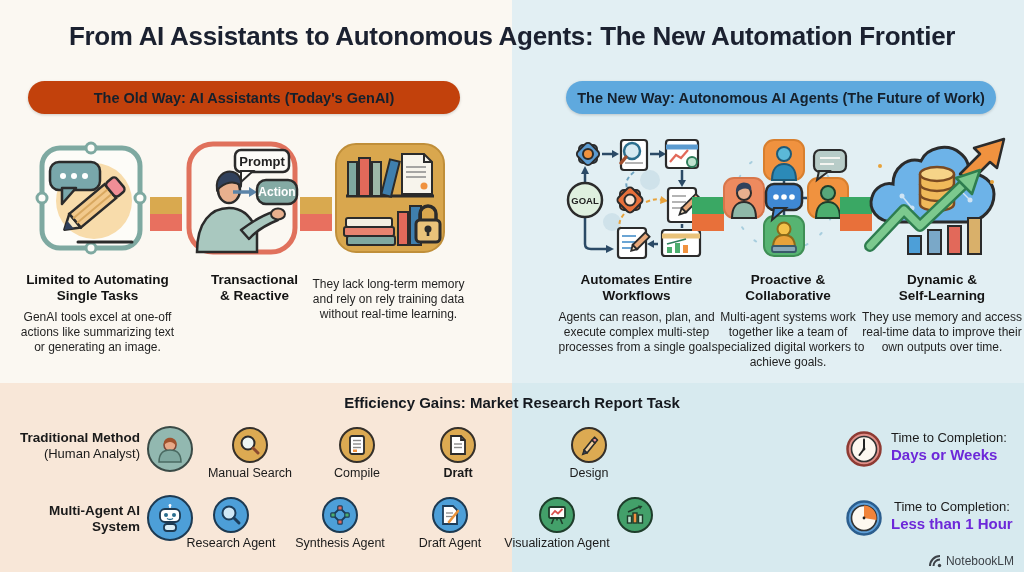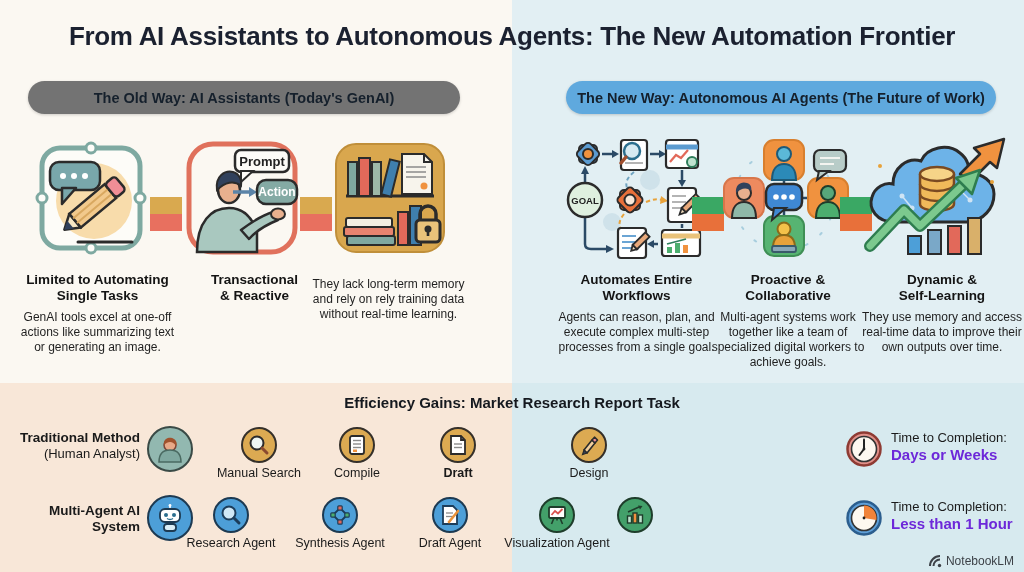--- a/index.html
+++ b/index.html
@@ -8,21 +8,21 @@
   .abs { position:absolute; }
   .bg { position:absolute; }
   .bg.tl { left:0; top:0; width:512px; height:383px; background:#fbf8f2; }
   .bg.tr { left:512px; top:0; width:512px; height:383px; background:#e2eff3; }
   .bg.bl { left:0; top:383px; width:512px; height:189px; background:#f8e7d8; }
   .bg.br { left:512px; top:383px; width:512px; height:189px; background:#d7eaef; }
   .title { left:0; top:21px; width:1024px; text-align:center; font-size:26px; font-weight:bold;
            color:#1b2130; letter-spacing:-0.3px; }
   .pill { height:33px; border-radius:17px; display:flex; align-items:center; justify-content:center;
           font-size:14.5px; font-weight:bold; color:#15202c; box-shadow:0 1px 3px rgba(0,0,0,.18); }
-  .pill.old { left:28px; top:81px; width:432px; background:#737373; }
+  .pill.old { left:28px; top:81px; width:432px; background:#c2410c; }
   .pill.new { left:566px; top:81px; width:430px; background:#5fa9de; }
   .tile svg { display:block; }
   .connector { width:32px; }
   .connector div { width:32px; height:17px; }
   .c-old .ctop { background:#d9a94f; } .c-old .cbot { background:#e8705f; }
   .c-new .ctop { background:#3aa864; } .c-new .cbot { background:#e8703a; }
   .feature { text-align:center; color:#1f1f1f; }
   .f-title { font-size:13.5px; font-weight:bold; line-height:1.22; color:#141414; }
   .f-desc { margin-top:5px; font-size:12px; line-height:1.26; }
   .eff-title { left:0; top:394px; width:1024px; text-align:center; font-size:15px; font-weight:bold; color:#15191f; }
@@ -32,21 +32,21 @@
   .circle { border-radius:50%; border:2.5px solid #35302a; display:flex; align-items:center; justify-content:center; }
   .circle.big { width:46px; height:46px; }
   .circle.step-c { width:36px; height:36px; }
   .tan { background:#dcaa52; }
   .blue { background:#4d9fd8; border-color:#1d3a52; }
   .green { background:#43a06a; border-color:#1e3d2b; }
   .sage { background:#92b8b0; border-color:#3a4a46; }
   .step { text-align:center; }
   .step-label { font-size:12.5px; color:#1a1a1a; }
   .completion { display:flex; align-items:flex-start; gap:8px; }
-  .comp-text div:first-child { font-size:13px; color:#1a1a1a; line-height:1.25; }
+  .comp-text div:first-child { font-size:13px; color:#1a1a1a; line-height:1.25;text-align:center; }
   .comp-text div:last-child { font-size:15px; font-weight:bold; color:#6d28d9; line-height:1.25; }
   .watermark { right:10px; bottom:4px; display:flex; align-items:center; gap:4px;
                font-size:12px; color:#3d4248; }
 </style>
 </head>
 <body>
 
 <div class="canvas">
   <div class="bg tl"></div>
   <div class="bg tr"></div>
@@ -311,21 +311,21 @@
     <div class="l2">(Human Analyst)</div>
   </div>
   <div class="circle big sage abs" style="left:147px;top:426px;">
     <svg width="30" height="30" viewBox="0 0 30 30">
       <circle cx="15" cy="11" r="6" fill="#e8a887" stroke="#7a4436" stroke-width="1.5"></circle>
       <path d="M9,11 C8,4 15,2 19,5 C22,7 22,10 21,12 C18,7 13,7 9,11 Z" fill="#a0522d"></path>
       <path d="M4,28 C4,19 9,16 15,16 C21,16 26,19 26,28 Z" fill="#7fa8a0" stroke="#4a6a62" stroke-width="1.5"></path>
     </svg>
   </div>
 
-  <div class="step abs" style="left:204px;top:427px;width:110px;">
+  <div class="step abs" style="left:195px;top:427px;width:110px;">
     <div class="circle step-c tan" style="margin:0 auto;">
       <svg width="22" height="22" viewBox="0 0 22 22">
         <circle cx="9" cy="9" r="6.5" fill="#eef6f4" stroke="#2b2b2b" stroke-width="2"></circle>
         <line x1="14" y1="14" x2="19" y2="19" stroke="#8a4a2f" stroke-width="3" stroke-linecap="round"></line>
       </svg>
     </div>
     <div class="step-label" style="margin-top:3px;">Manual Search</div>
   </div>
   <div class="step abs" style="left:302px;top:427px;width:110px;">
     <div class="circle step-c tan" style="margin:0 auto;">

